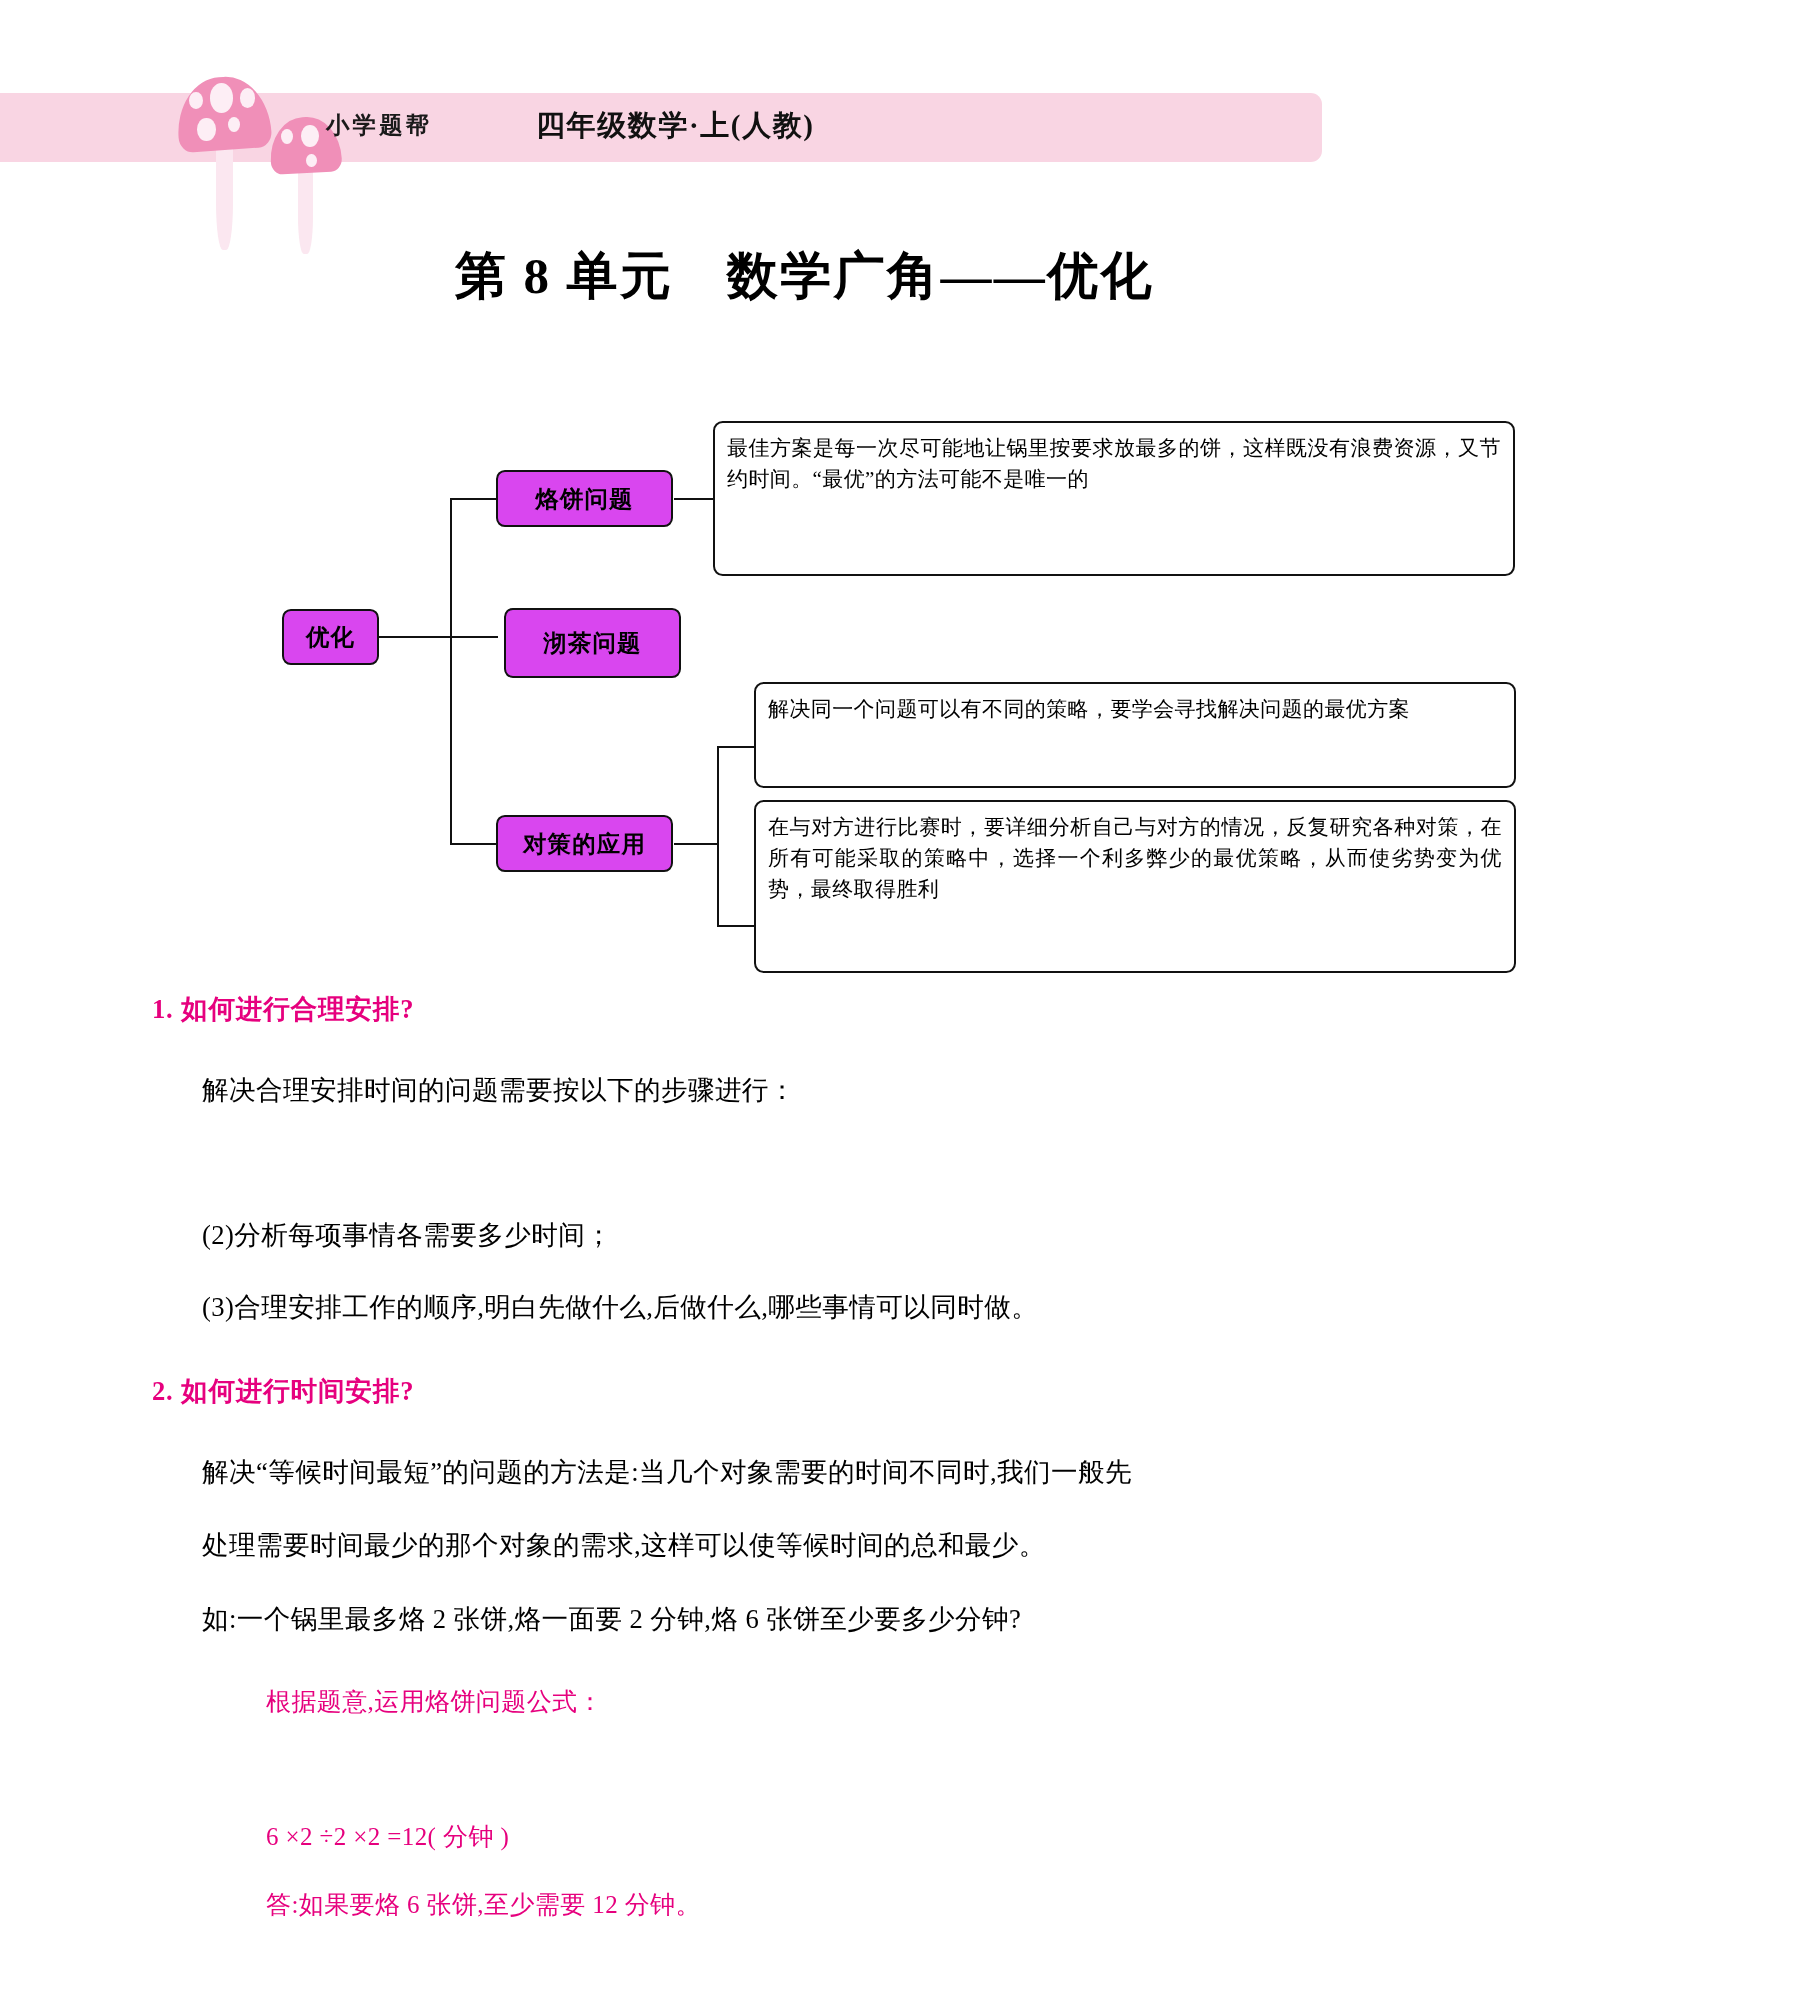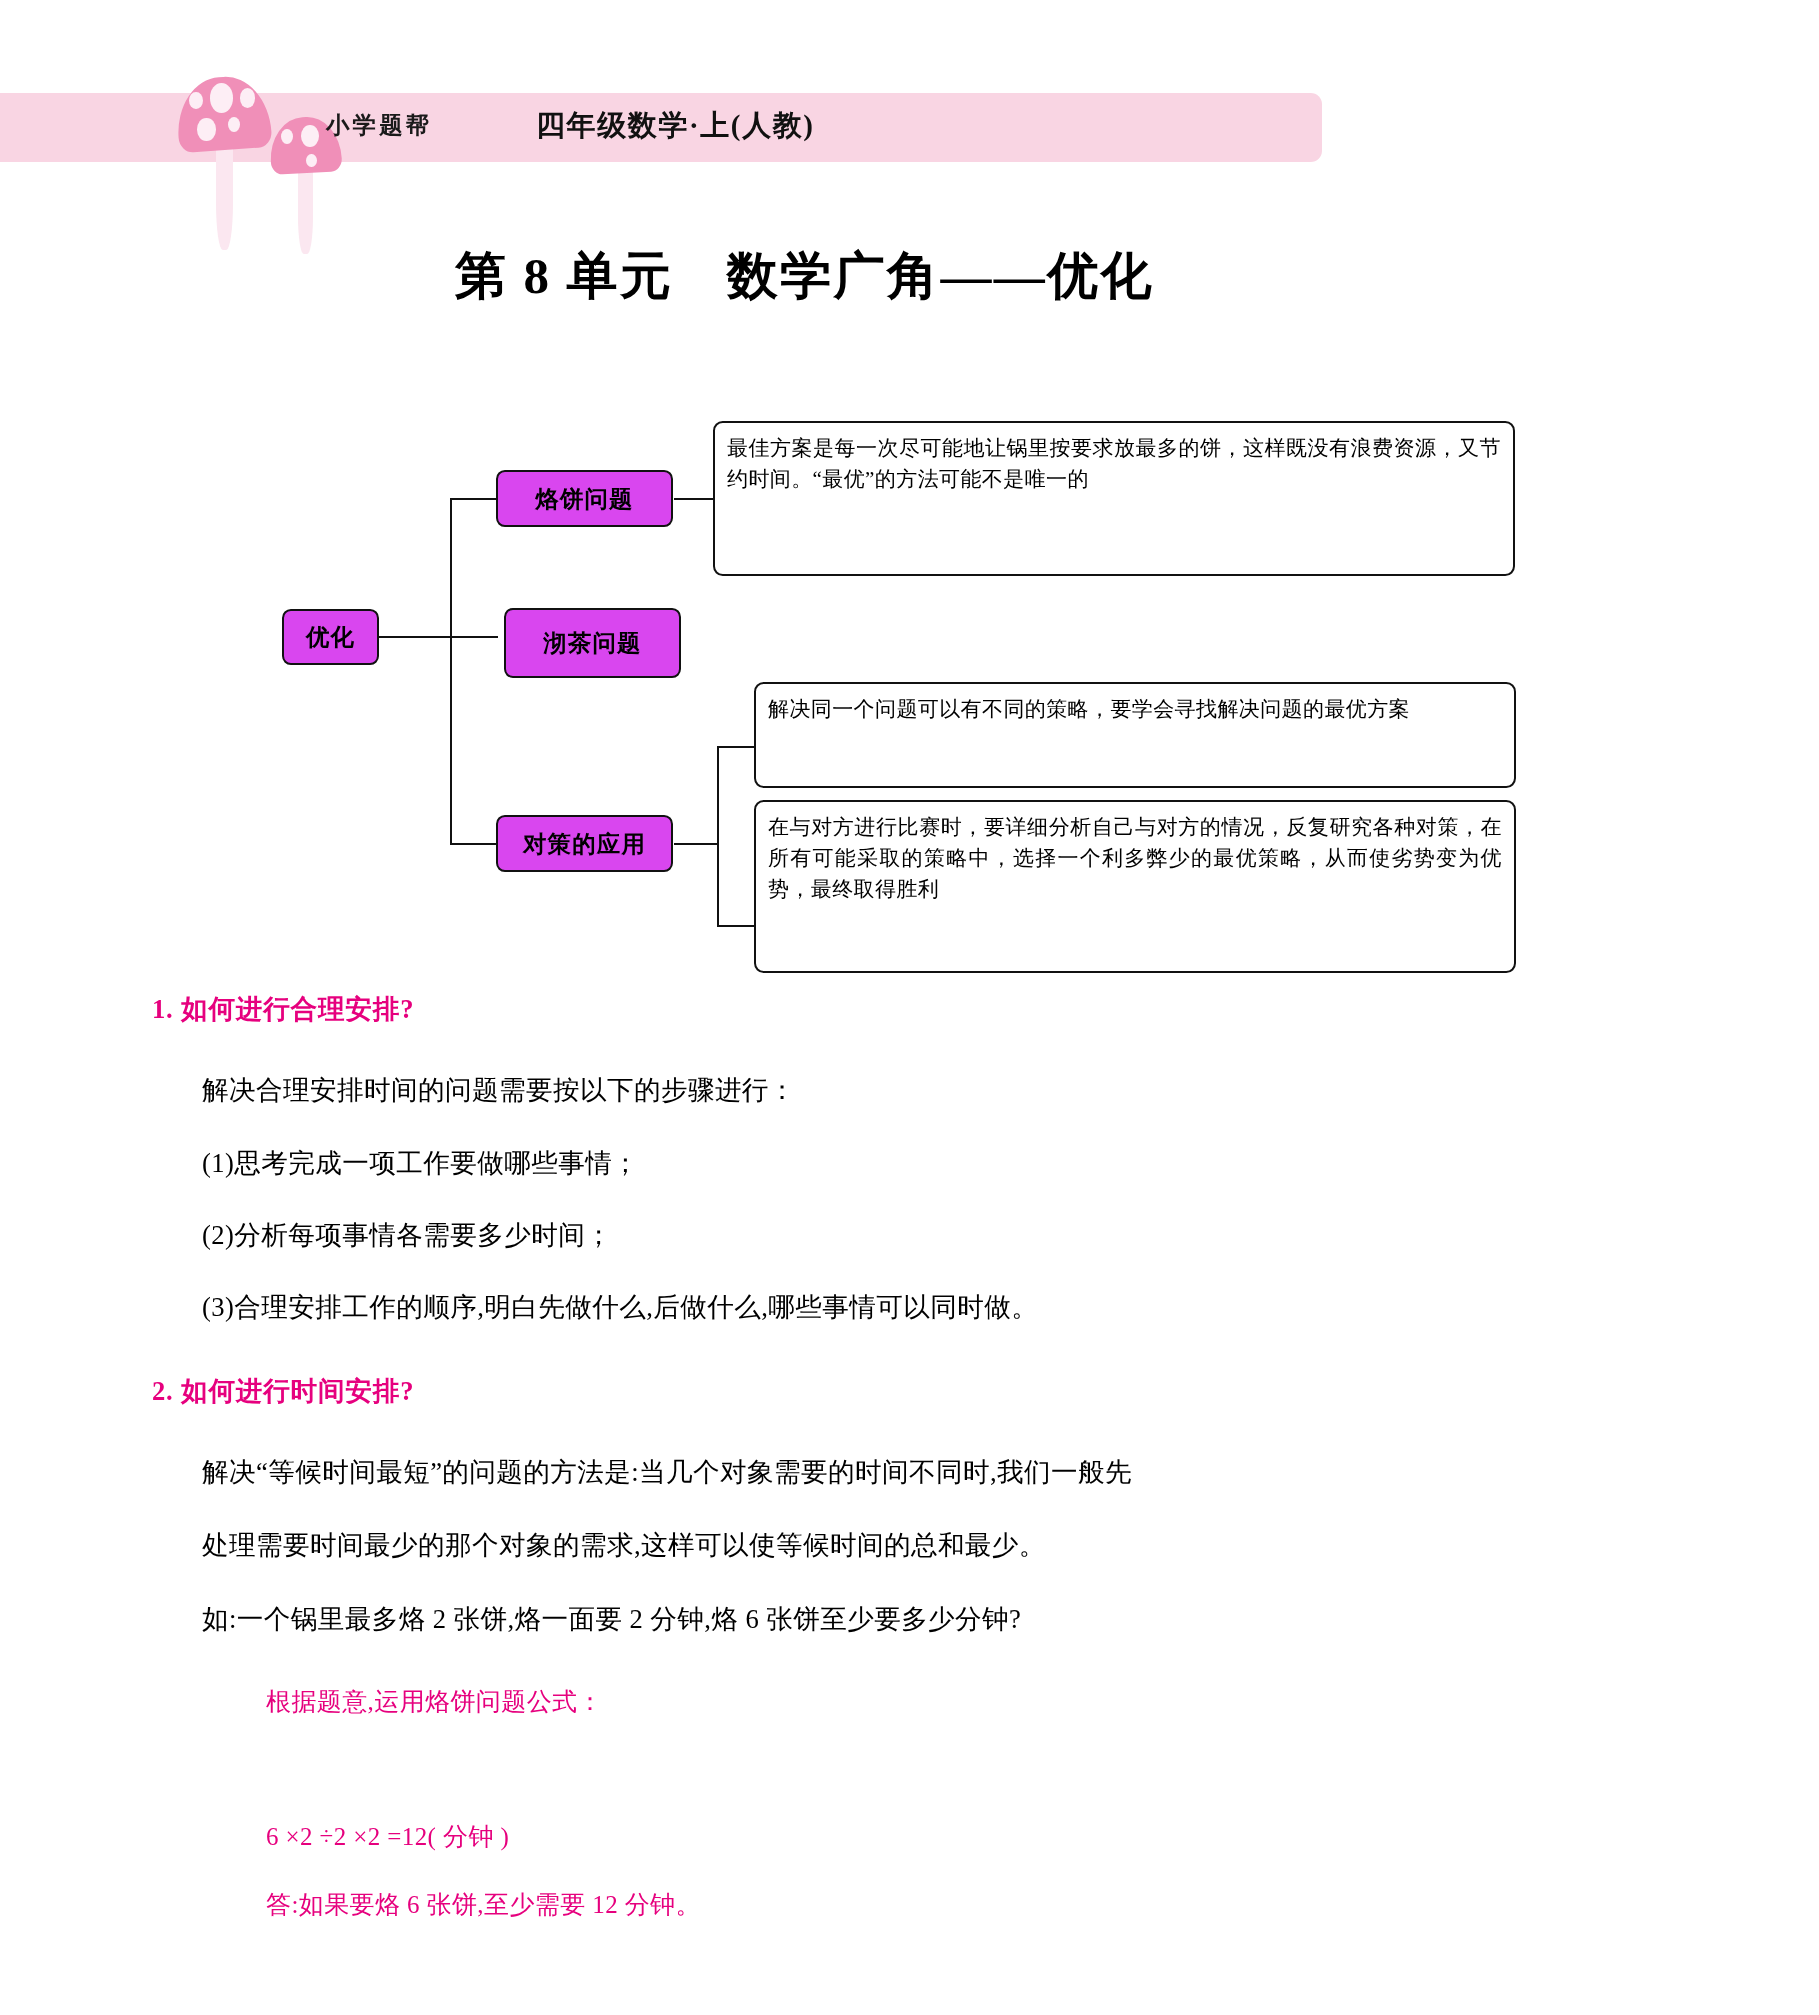--- a/index.html
+++ b/index.html
@@ -218,21 +218,20 @@
 
     <div class="leafbox" style="left:472px; top:405px; width:762px; height:173px;">在与对方进行比赛时，要详细分析自己与对方的情况，反复研究各种对策，在所有可能采取的策略中，选择一个利多弊少的最优策略，从而使劣势变为优势，最终取得胜利</div>
   </div>
 
   <div class="qheading" style="left:152px; top:991px;">
     <span class="qnum">1.</span>
     <span>如何进行合理安排?</span>
   </div>
 
   <div class="body-line" style="left:202px; top:1072px;">解决合理安排时间的问题需要按以下的步骤进行：</div>
-  <div class="body-line" style="left:202px; top:1145px;">(1)思考完成一项工作要做哪些事情；</div>
   <div class="body-line" style="left:202px; top:1217px;">(2)分析每项事情各需要多少时间；</div>
   <div class="body-line" style="left:202px; top:1289px;">(3)合理安排工作的顺序,明白先做什么,后做什么,哪些事情可以同时做。</div>
 
   <div class="qheading" style="left:152px; top:1373px;">
     <span class="qnum">2.</span>
     <span>如何进行时间安排?</span>
   </div>
 
   <div class="body-line" style="left:202px; top:1454px;">解决“等候时间最短”的问题的方法是:当几个对象需要的时间不同时,我们一般先</div>
   <div class="body-line" style="left:202px; top:1527px;">处理需要时间最少的那个对象的需求,这样可以使等候时间的总和最少。</div>

